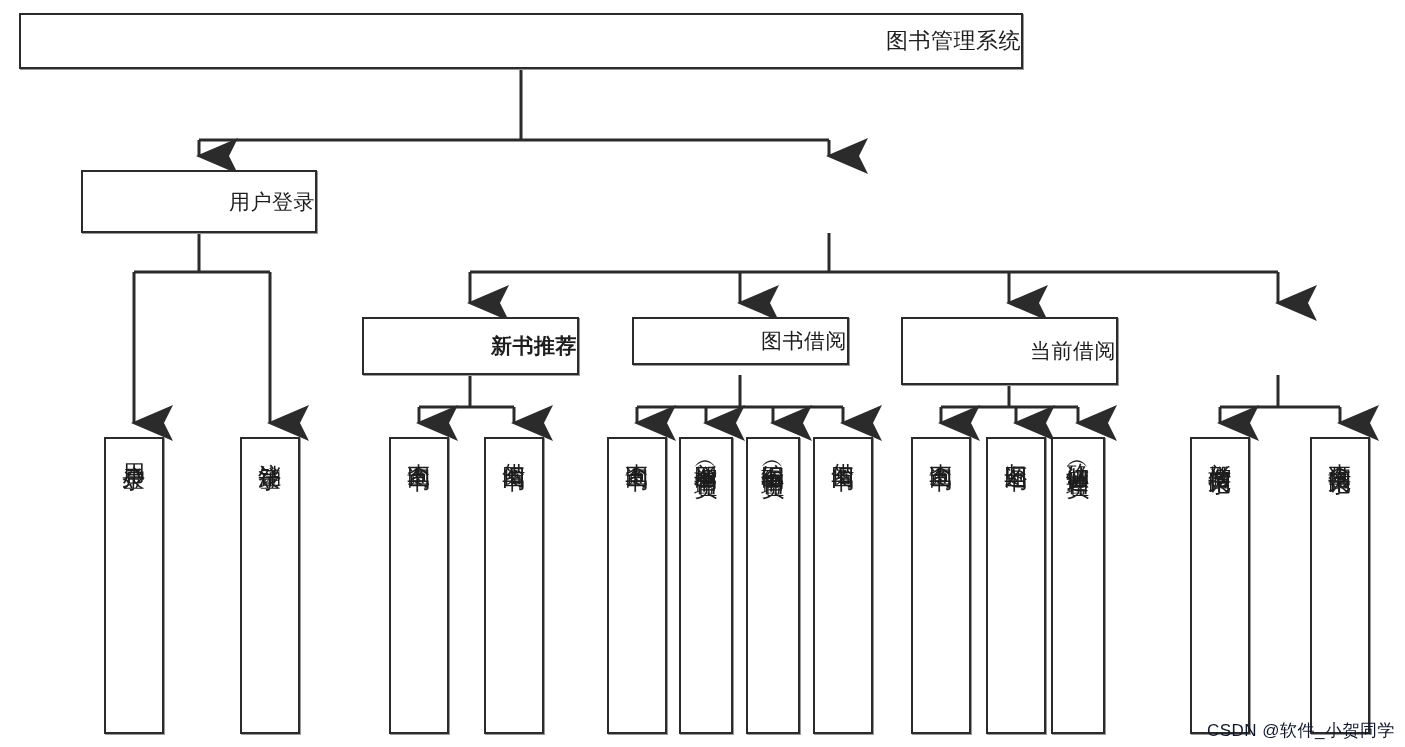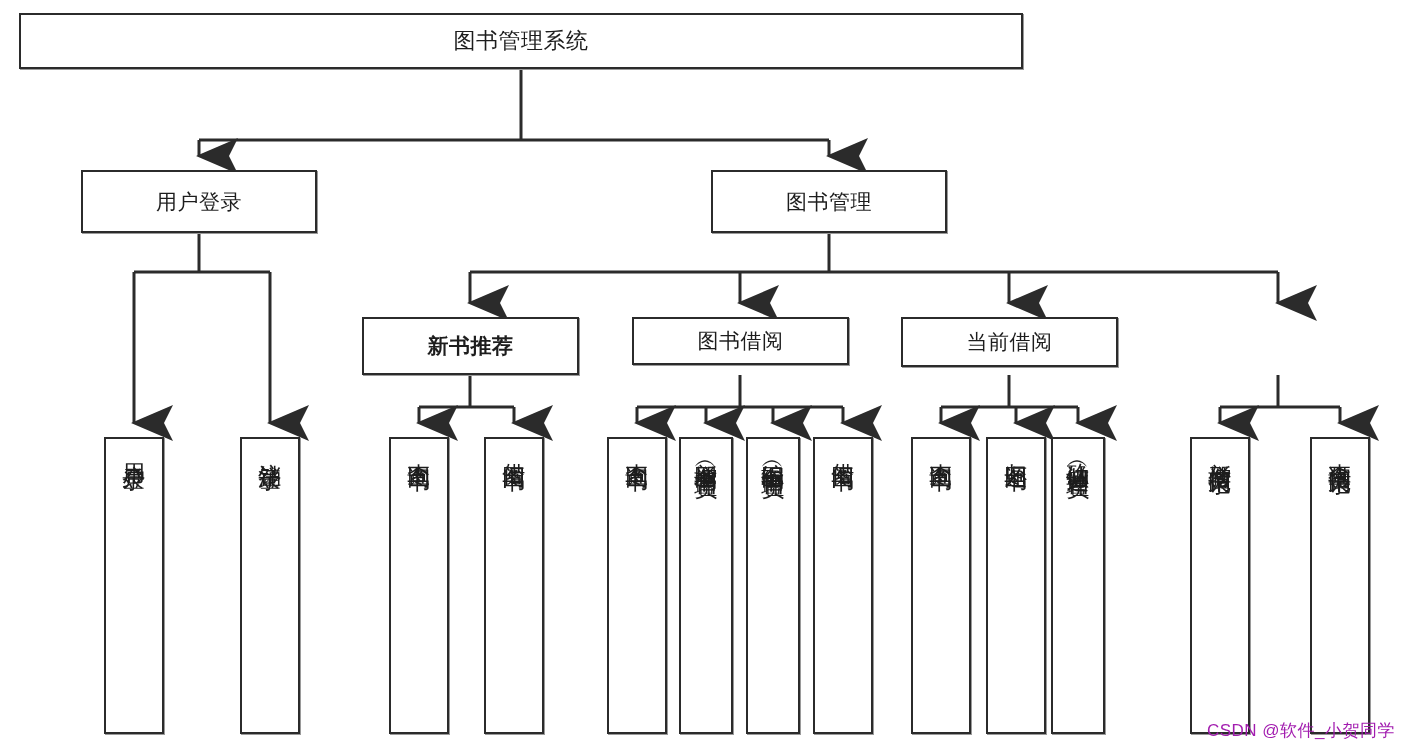--- a/index.html
+++ b/index.html
@@ -26,21 +26,21 @@
     pointer-events: none;
   }
   .node {
     position: absolute;
     box-sizing: border-box;
     background: #ffffff;
     border: 2px solid #2b2b2b;
     box-shadow: 1px 1px 0 0 #9a9a9a;
     display: flex;
     align-items: center;
-    justify-content: center;
+    justify-content: flex-end;
   }
   .node .label {
     color: #1d1d1d;
     letter-spacing: 0.5px;
     white-space: nowrap;
   }
   .node.horiz .label {
     font-size: 21px;
     line-height: 1.1;
   }
@@ -58,21 +58,21 @@
     font-size: 23px;
     line-height: 1.06;
     letter-spacing: 2px;
     white-space: nowrap;
   }
   .watermark {
     position: absolute;
     right: 10px;
     bottom: 5px;
     font-size: 17px;
-    color: #a21caf;
+    color: #0f172a;
     letter-spacing: 0.5px;
     white-space: nowrap;
   }
 </style>
 </head>
 <body>
 
 <div id="canvas">
 
   <svg class="wires" viewBox="0 0 1405 747" xmlns="http://www.w3.org/2000/svg">
@@ -125,31 +125,28 @@
     </g>
   </svg>
 
   <div class="node root horiz" style="left:19px; top:13px; width:1004px; height:56px;">
     <span class="label">图书管理系统</span>
   </div>
 
   <div class="node horiz" style="left:81px; top:170px; width:236px; height:63px;">
     <span class="label">用户登录</span>
   </div>
-  <div class="node horiz" style="left:711px; top:170px; width:236px; height:63px;">
-    <span class="label">图书管理</span>
-  </div>
 
   <div class="node horiz" style="left:362px; top:317px; width:217px; height:58px;font-weight:bold;">
     <span class="label">新书推荐</span>
   </div>
   <div class="node horiz" style="left:632px; top:317px; width:217px; height:48px;">
     <span class="label">图书借阅</span>
   </div>
-  <div class="node horiz" style="left:901px; top:317px; width:217px; height:50px;">
+  <div class="node horiz" style="left:901px; top:317px; width:217px; height:68px;">
     <span class="label">当前借阅</span>
   </div>
 
   <div class="node vert" style="left:104px; top:437px; width:60px; height:297px;">
     <span class="label">用户登录</span>
   </div>
   <div class="node vert" style="left:240px; top:437px; width:60px; height:297px;">
     <span class="label">注销登录</span>
   </div>
   <div class="node vert" style="left:389px; top:437px; width:60px; height:297px;">

